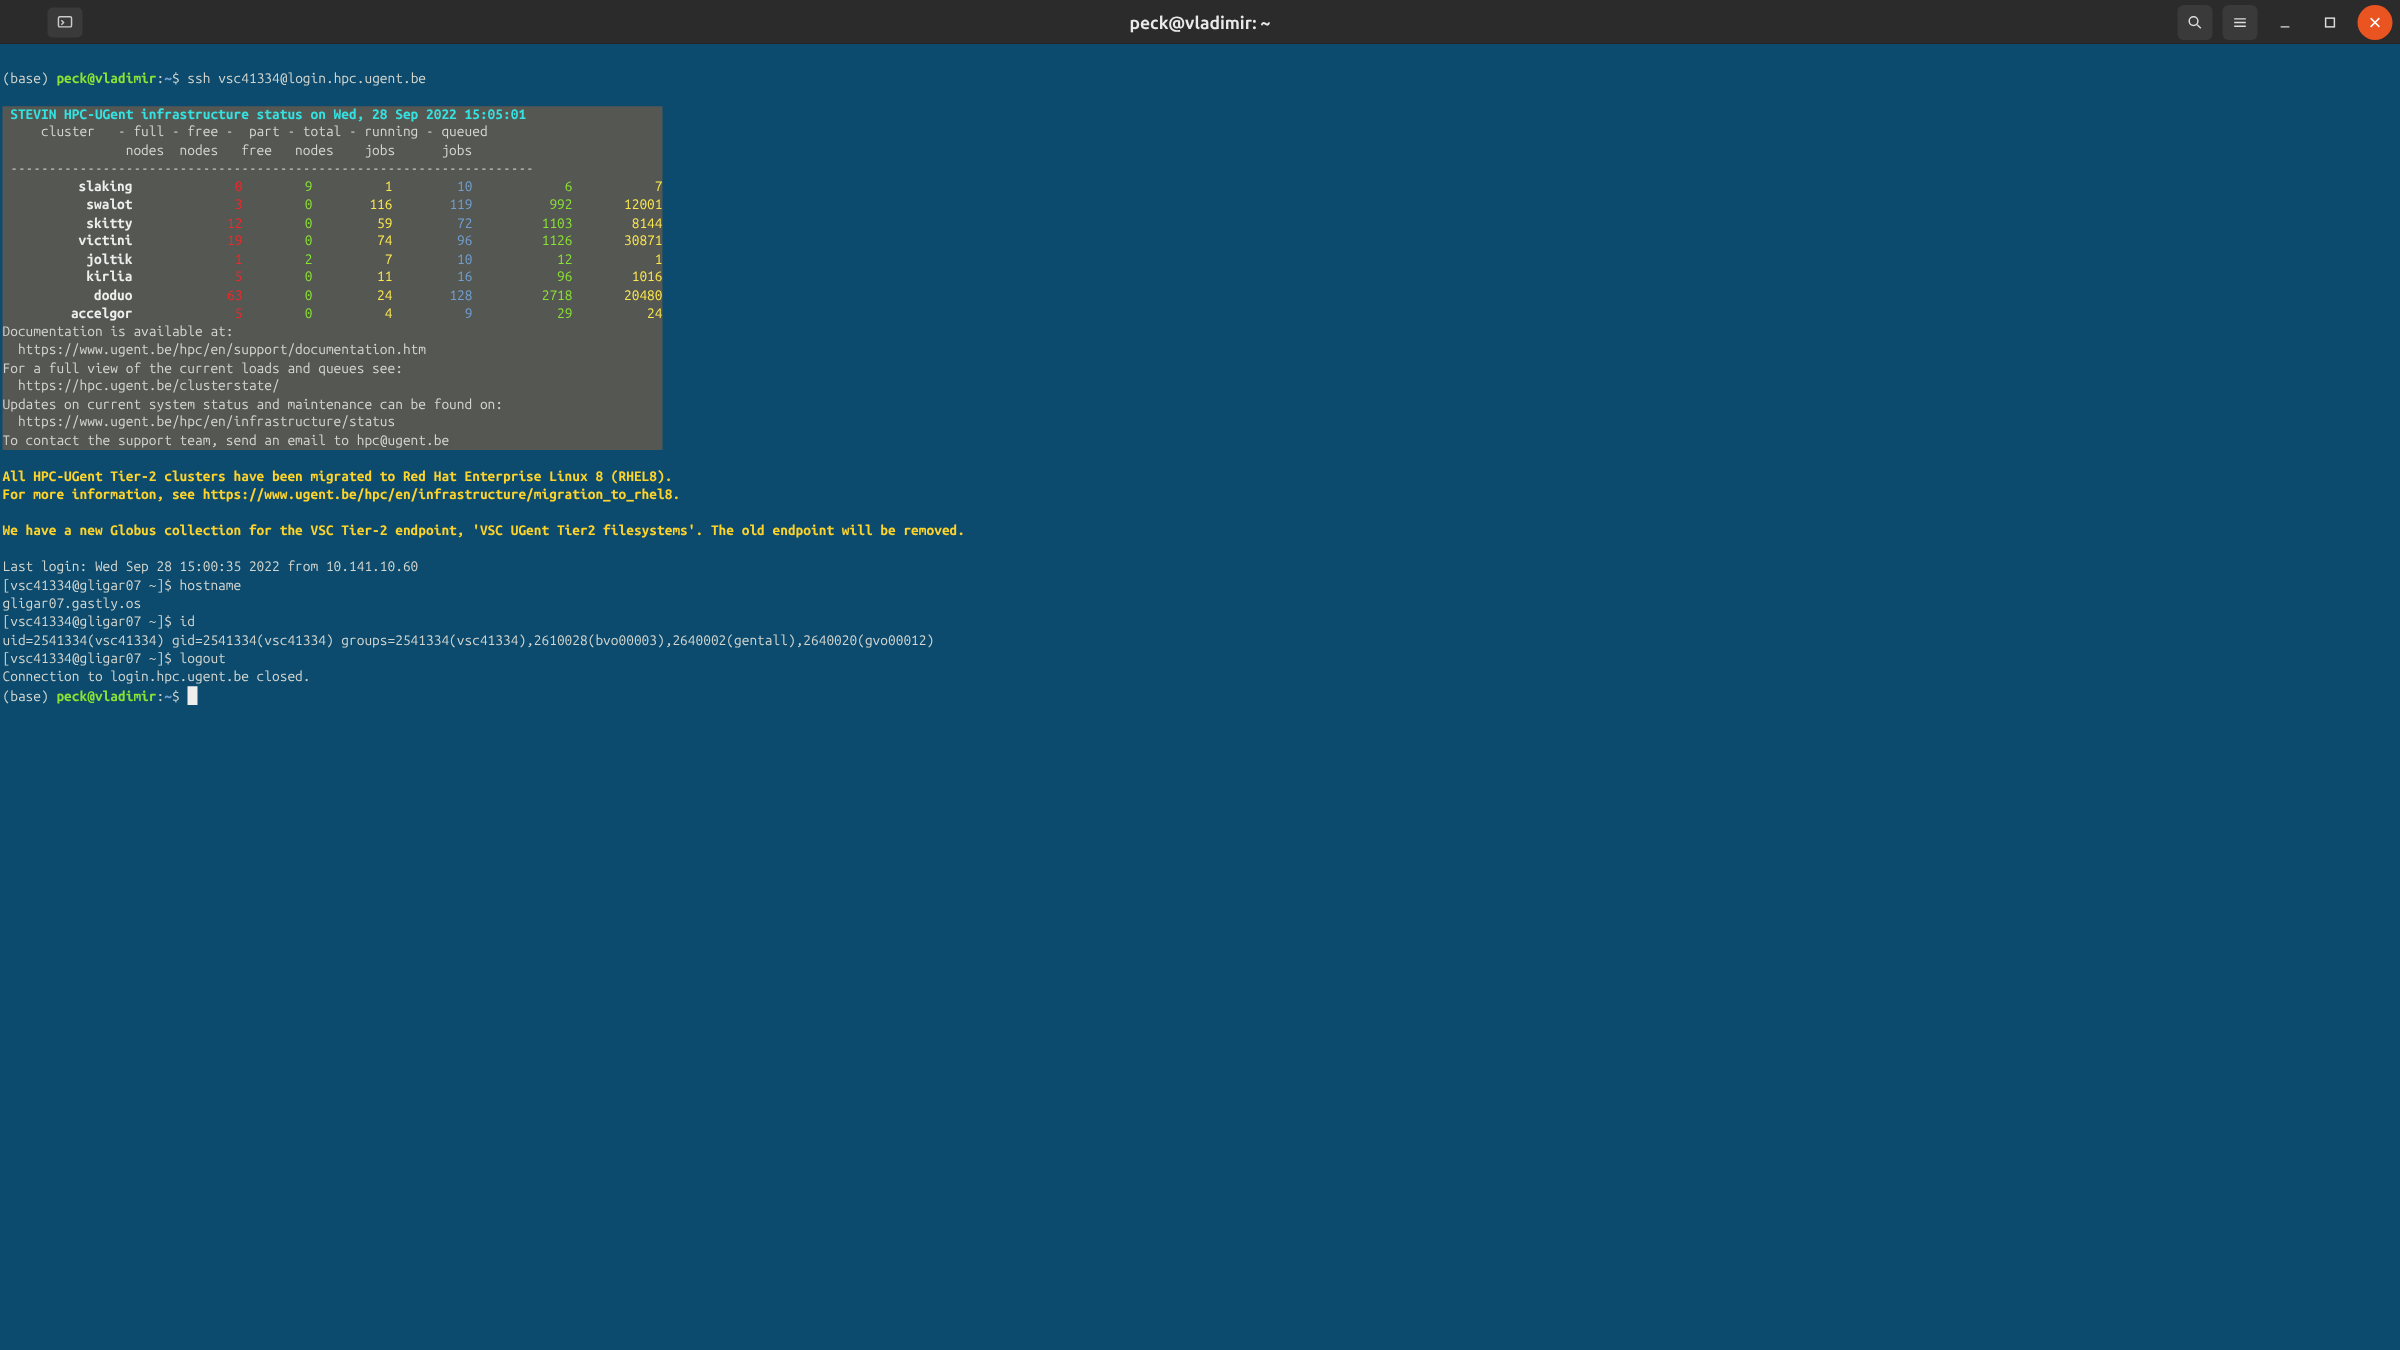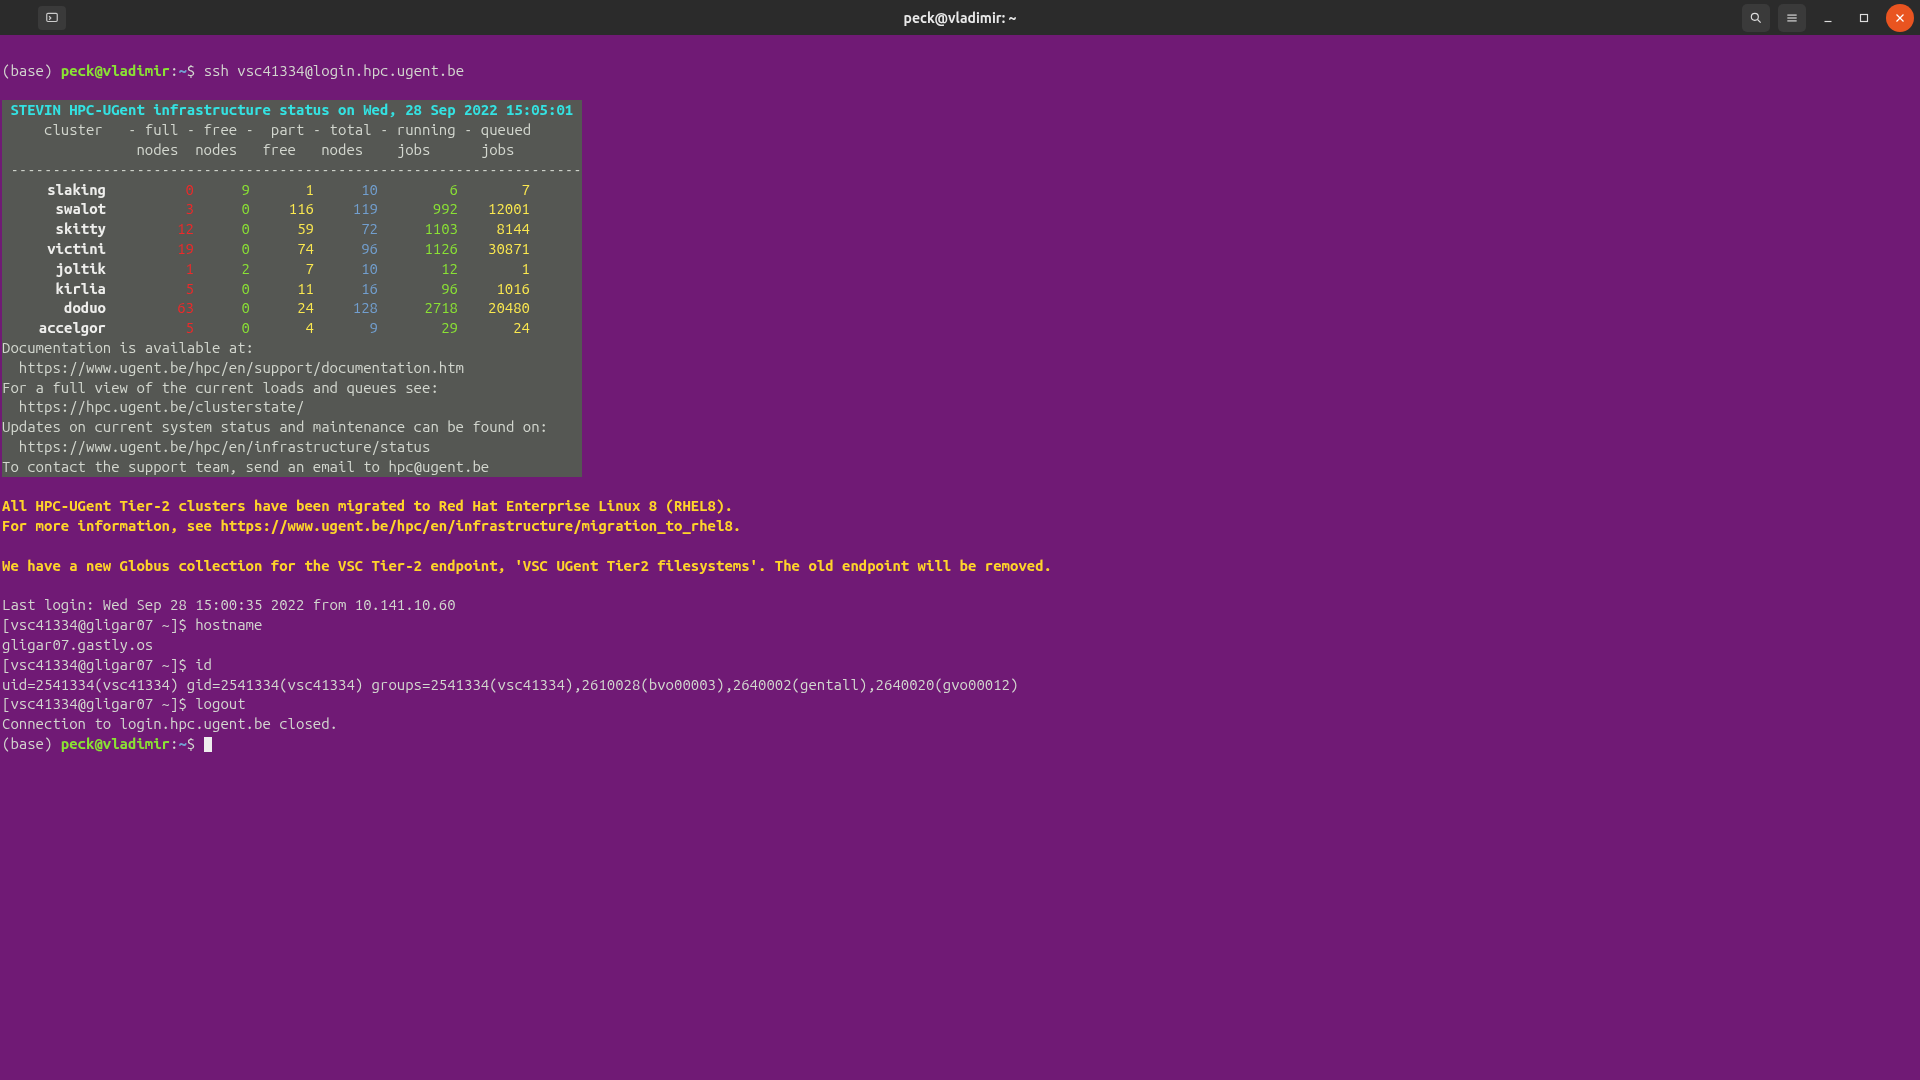--- a/index.html
+++ b/index.html
@@ -41,23 +41,23 @@
     background:#3a3a3a; display:flex;align-items:center;justify-content:center;
     cursor:pointer;
   }
   .tb-btn svg { width:14px; height:14px; fill:none; stroke:#ddd; stroke-width:2; }
   .tb-btn.close { background:#e95420; border-radius:50%; }
   .tb-btn.close svg { stroke:#fff; }
   .tb-btn.min, .tb-btn.max { background:transparent; }
   
   .terminal {
     flex:1;
-    background:#701a75;
+    background:#0c4a6e;
     color:#d3d7cf;
-    font-size:15px;
+    font-size:11px;
     line-height:1.32;
     padding:6px 0 0 2px;
     white-space:pre;
     font-family:"Ubuntu Mono","DejaVu Sans Mono",monospace;
   }
   .line { white-space:pre; }
   .c-base   { color:#d3d7cf; }
   .c-prompt { color:#8ae234; font-weight:bold; }
   .c-path   { color:#729fcf; font-weight:bold; }
   .c-cyan   { color:#34e2e2; font-weight:bold; }

